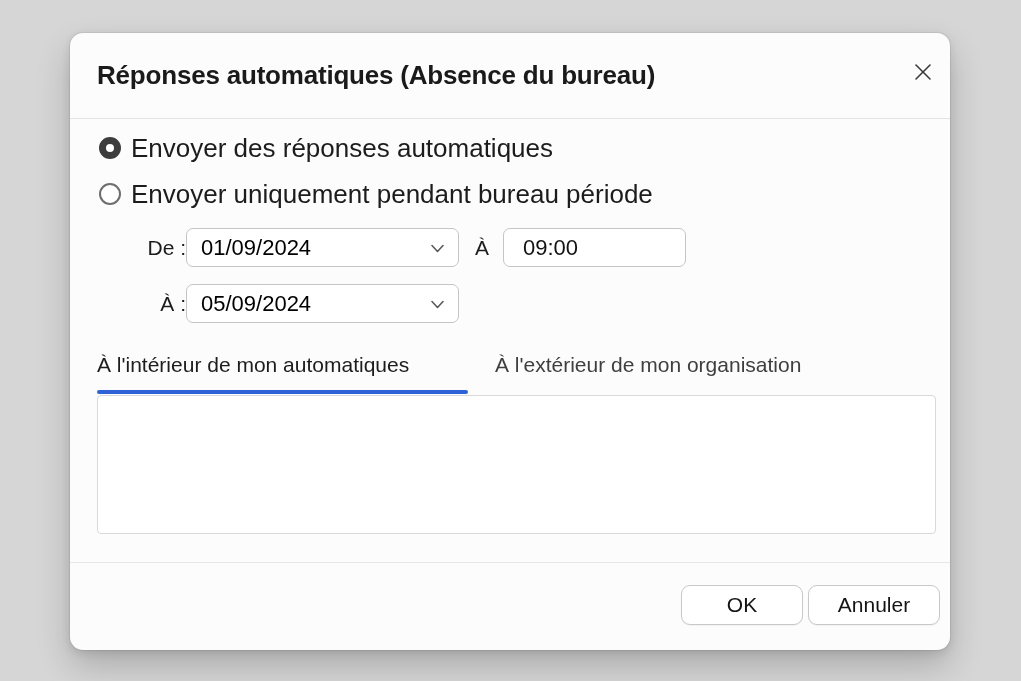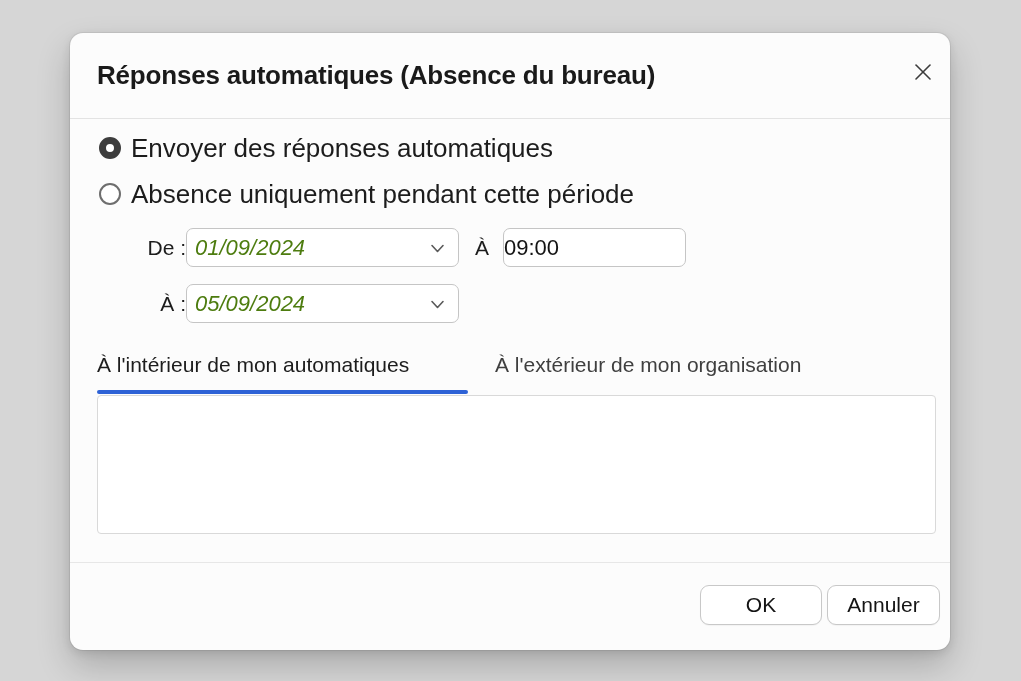--- a/index.html
+++ b/index.html
@@ -41,28 +41,28 @@
 
   .date-row { left:63px; height:39px; }
   .date-row-1 { top:195px; }
   .date-row-2 { top:251px; }
   .field-label { width:53px; font-size:21px; color:#1c1c1c; flex:0 0 auto;text-align:right; }
   .dropdown {
     width:273px; height:39px; background:#fff;
     border:1px solid #c5c5c5; border-radius:7px;
     display:flex; align-items:center; cursor:pointer; position:relative;
   }
-  .dropdown .value { margin-left:8px; font-size:22px; color:#4d7c0f;font-style:italic; }
+  .dropdown .value { margin-left:14px; font-size:22px; color:#000000; }
   .dropdown .chev { position:absolute; right:12px; top:11px; }
   .at-label { margin:0 14px 0 16px; font-size:21px; color:#1c1c1c; }
   .time-input {
     width:183px; height:39px; background:#fff;
     border:1px solid #c5c5c5; border-radius:7px;
     font-family:"Liberation Sans", sans-serif;
-    font-size:22px; color:#141414; outline:none;
+    font-size:22px; color:#141414; padding-left:19px; outline:none;
   }
 
   .tabs { position:absolute; left:27px; top:311px; height:42px; right:12px; }
   .tab {
     position:absolute; top:0; height:42px; display:flex; align-items:center;
     font-size:21px; white-space:nowrap; cursor:pointer; background:none; border:none;
     font-family:"Liberation Sans", sans-serif;
   }
   .tab-1 { left:0; color:#1d1d1d; }
   .tab-2 { left:398px; color:#3f3f3f;text-align:center; }
@@ -82,21 +82,21 @@
   .footer-buttons {
     position:absolute; top:552px; right:10px; display:flex; gap:5px;
   }
   .btn {
     height:40px; background:#ffffff; border:1px solid #c8c8c8; border-radius:9px;
     font-family:"Liberation Sans", sans-serif; font-size:21px; color:#141414;
     cursor:pointer; box-shadow:0 1px 1px rgba(0,0,0,0.04);
     display:flex; align-items:center; justify-content:center;
   }
   .btn-ok { width:122px; }
-  .btn-cancel { width:113px; }
+  .btn-cancel { width:132px; }
   svg { display:block; }
 </style>
 </head>
 <body>
 
 <div class="dialog">
 
   <div class="dialog-header">
     <div class="dialog-title">Réponses automatiques (Absence du bureau)</div>
     <button class="close-btn">
@@ -109,21 +109,21 @@
     </button>
   </div>
 
   <div class="row radio-row radio-row-1">
     <span class="radio checked"></span>
     <span class="radio-label">Envoyer des réponses automatiques</span>
   </div>
 
   <div class="row radio-row radio-row-2">
     <span class="radio unchecked"></span>
-    <span class="radio-label">Absence uniquement pendant cette période</span>
+    <span class="radio-label">Envoyer uniquement pendant bureau période</span>
   </div>
 
   <div class="row date-row date-row-1">
     <span class="field-label">De :</span>
     <div class="dropdown">
       <span class="value">01/09/2024</span>
       <span class="chev">
         <svg width="17" height="17" viewBox="0 0 17 17">
           <polyline points="3,5.5 8.5,11.5 14,5.5" fill="none" stroke="#5a5a5a" stroke-width="1.6" stroke-linecap="round" stroke-linejoin="round"></polyline>
         </svg>

